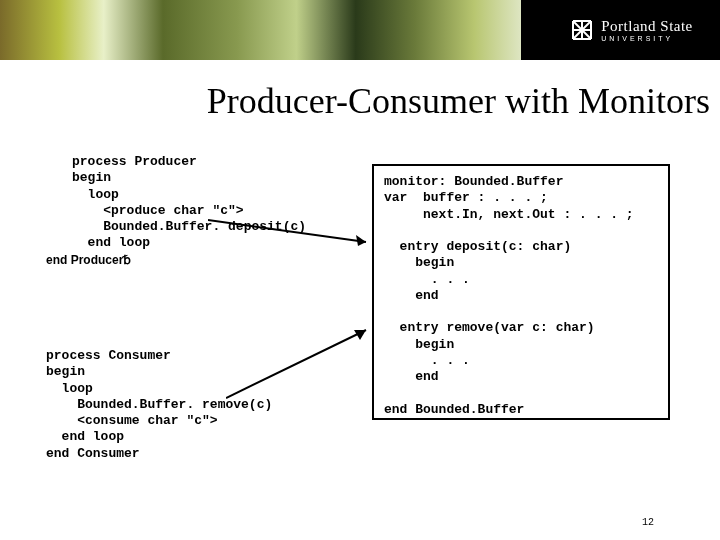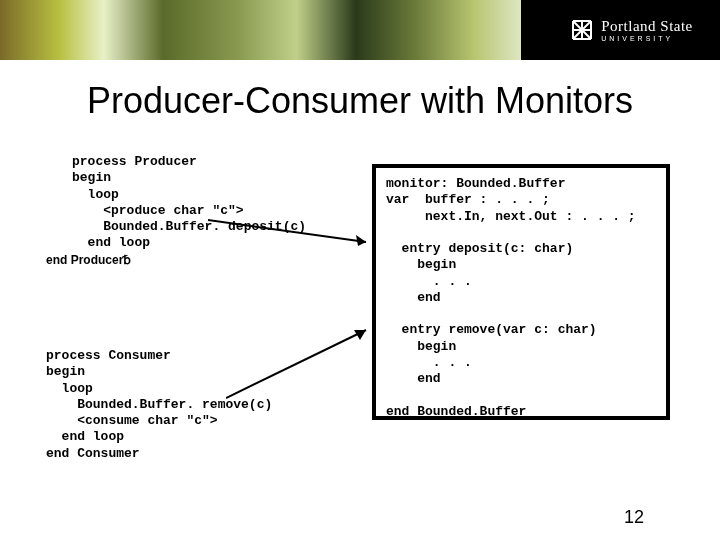--- a/index.html
+++ b/index.html
@@ -34,22 +34,22 @@
     align-items: center;
     justify-content: center;
     color: #fff;
   }
   .banner-right svg { flex: 0 0 auto; margin-right: 6px; }
   .logo-text { line-height: 1; }
   .logo-text .l1 { font-size: 15px; letter-spacing: 0.5px; font-family: Georgia, serif; }
   .logo-text .l2 { font-size: 7px; letter-spacing: 3px; font-family: Arial, sans-serif; margin-top: 1px; }
   .title {
     font-size: 36px;
-    font-family: Liberation Sans, sans-serif;
-    text-align: center;
+    font-family: Liberation Serif, serif;
+    text-align: right;
     margin: 20px 10px 14px 10px;
     white-space: nowrap;
   }
   .content {
     position: absolute;
     left: 0;
     top: 140px;
     width: 720px;
     height: 380px;
   }
@@ -81,35 +81,35 @@
     line-height: 1.25;
     white-space: pre;
     font-weight: bold;
   }
   .monitor-box {
     position: absolute;
     left: 372px;
     top: 24px;
     width: 298px;
     height: 256px;
-    border: 4px solid #000000;
+    border: 2px solid #000000;
     box-sizing: border-box;
     padding: 8px 10px;
     font-family: 'Courier New', monospace;
     font-size: 13px;
     line-height: 1.25;
     white-space: pre;
     font-weight: bold;
   }
   .pagenum {
     position: absolute;
-    right: 76px;
+    right: 66px;
     bottom: 12px;
-    font-size: 18px;
-    font-family: Liberation Sans, sans-serif;
+    font-size: 10px;
+    font-family: Liberation Mono, monospace;
   }
   .arrow {
     position: absolute;
     pointer-events: none;
   }
 </style>
 </head>
 <body>
 
 <div class="banner">

